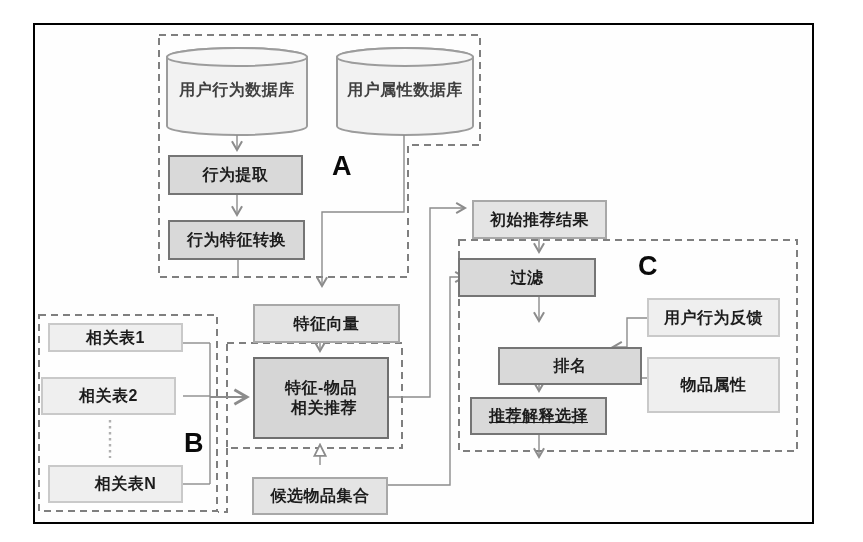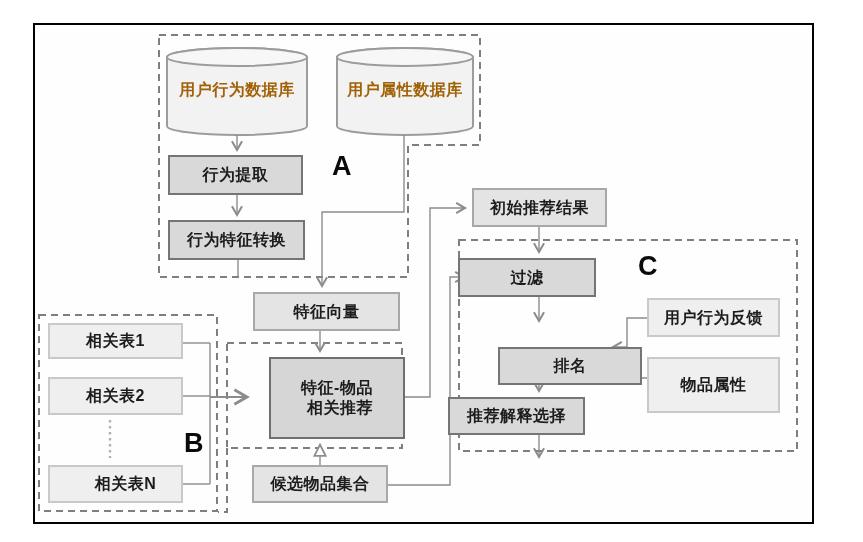--- a/index.html
+++ b/index.html
@@ -5,24 +5,24 @@
   html,body{margin:0;padding:0;background:#ffffff;}
   .canvas{position:relative;width:863px;height:542px;background:#ffffff;overflow:hidden;
           font-family:"Liberation Sans", sans-serif;}
   .frame{position:absolute;left:33px;top:23px;width:777px;height:497px;border:2.5px solid #000;background:#fefefe;}
   svg.wires{position:absolute;left:0;top:0;width:863px;height:542px;}
   .node{position:absolute;display:flex;align-items:center;justify-content:center;
         box-sizing:border-box;font-size:16px;font-weight:600;color:#1c1c1c;text-align:right;
         letter-spacing:0.5px;line-height:1.25;}
   .node.process{background:#d9d9d9;border:2px solid #757575;}
   .node.big{background:#d6d6d6;border:2.5px solid #6f6f6f;white-space:pre-line;}
-  .node.data{background:#e4e4e4;border:2px solid #a8a8a8;}
+  .node.data{background:#e4e4e4;border:2px solid #a8a8a8;margin-top:12px;}
   .node.input{background:#efefef;border:2px solid #c9c9c9;}
   .cyl-label{position:absolute;display:flex;align-items:center;justify-content:center;
-        font-size:16px;font-weight:700;color:#a16207;letter-spacing:0.5px;}
+        font-size:16px;font-weight:700;color:#404040;letter-spacing:0.5px;}
   .grouplabel{position:absolute;font-weight:bold;font-size:27px;color:#0a0a0a;}
 </style>
 </head>
 <body>
 
 <div class="canvas">
   <div class="frame"></div>
 
   <svg class="wires" viewBox="0 0 863 542">
     <defs>
@@ -80,28 +80,28 @@
   <div class="grouplabel" style="left:184px;top:428px;">B</div>
   <div class="grouplabel" style="left:638px;top:251px;">C</div>
 
   <div class="cyl-label" style="left:167px;top:60px;width:140px;height:60px;">用户行为数据库</div>
   <div class="cyl-label" style="left:337px;top:60px;width:136px;height:60px;">用户属性数据库</div>
 
   <div class="node process" style="left:168px;top:155px;width:135px;height:40px;">行为提取</div>
   <div class="node process" style="left:168px;top:220px;width:137px;height:40px;">行为特征转换</div>
   <div class="node data" style="left:253px;top:292px;width:147px;height:39px;">特征向量</div>
 
-  <div class="node input" style="left:48px;top:323px;width:135px;height:36px;">相关表1</div>
-  <div class="node input" style="left:48px;top:377px;width:135px;height:38px;">相关表2</div>
+  <div class="node input" style="left:48px;top:323px;width:135px;height:29px;">相关表1</div>
+  <div class="node input" style="left:41px;top:377px;width:135px;height:38px;">相关表2</div>
   <div class="node input" style="left:48px;top:465px;width:135px;height:38px;padding-left:20px;">相关表N</div>
 
-  <div class="node big" style="left:253px;top:357px;width:136px;height:82px;margin-left:16px;">特征-物品
+  <div class="node big" style="left:253px;top:357px;width:136px;height:82px;">特征-物品
 相关推荐</div>
   <div class="node data" style="left:252px;top:465px;width:136px;height:38px;">候选物品集合</div>
 
   <div class="node data" style="left:472px;top:188px;width:135px;height:39px;">初始推荐结果</div>
   <div class="node process" style="left:458px;top:258px;width:138px;height:39px;">过滤</div>
   <div class="node process" style="left:470px;top:347px;width:144px;height:38px;margin-left:28px;">排名</div>
-  <div class="node process" style="left:448px;top:397px;width:137px;height:38px;">推荐解释选择</div>
+  <div class="node process" style="left:470px;top:397px;width:137px;height:38px;text-decoration:underline;">推荐解释选择</div>
 
   <div class="node input" style="left:647px;top:298px;width:133px;height:39px;">用户行为反馈</div>
   <div class="node input" style="left:647px;top:357px;width:133px;height:56px;">物品属性</div>
 </div>
 
 </body></html>

